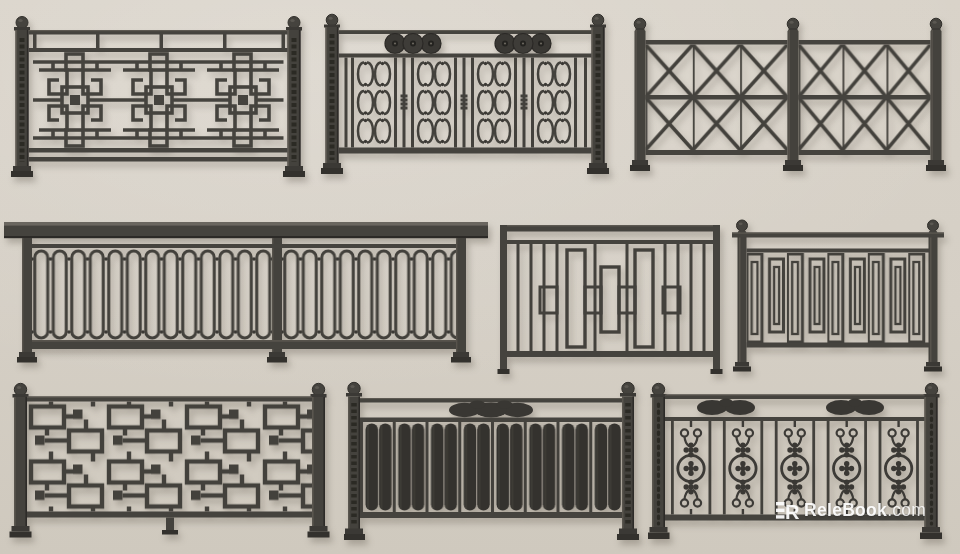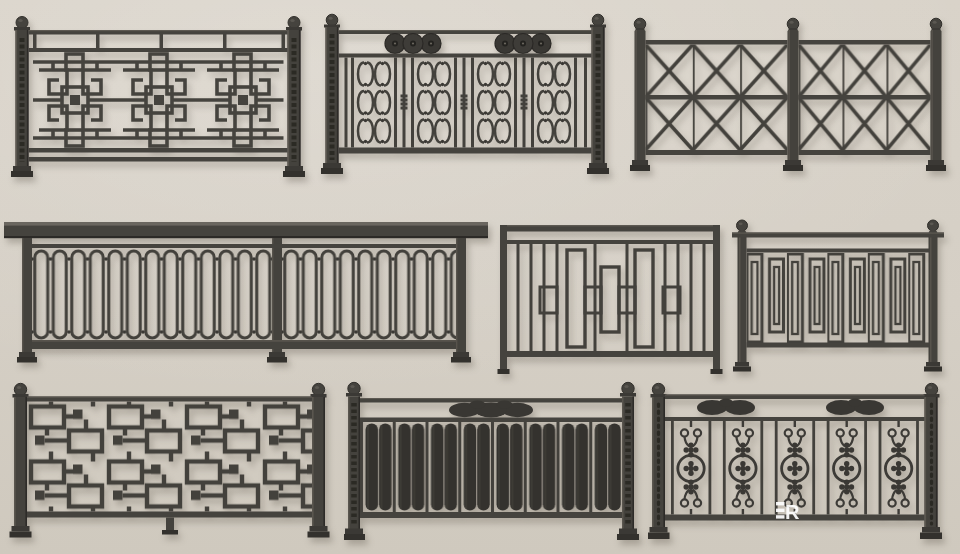--- a/index.html
+++ b/index.html
@@ -551,15 +551,16 @@
 
   <div class="watermark">
     <svg width="24" height="25" viewBox="0 0 24 25">
       <g fill="#ffffff">
         <rect x="0" y="4" width="8.5" height="3.4"></rect>
         <rect x="0" y="10.6" width="8.5" height="3.4"></rect>
         <rect x="0" y="17.2" width="8.5" height="3.4"></rect>
       </g>
       <text x="9" y="20.5" font-family="Liberation Sans, sans-serif" font-size="20" font-weight="800" fill="#ffffff">R</text>
     </svg>
+    <div class="wm-text"><span class="wm-brand">ReleBook</span><span class="wm-suffix">.com</span></div>
   </div>
 
 </div>
 
 </body></html>

